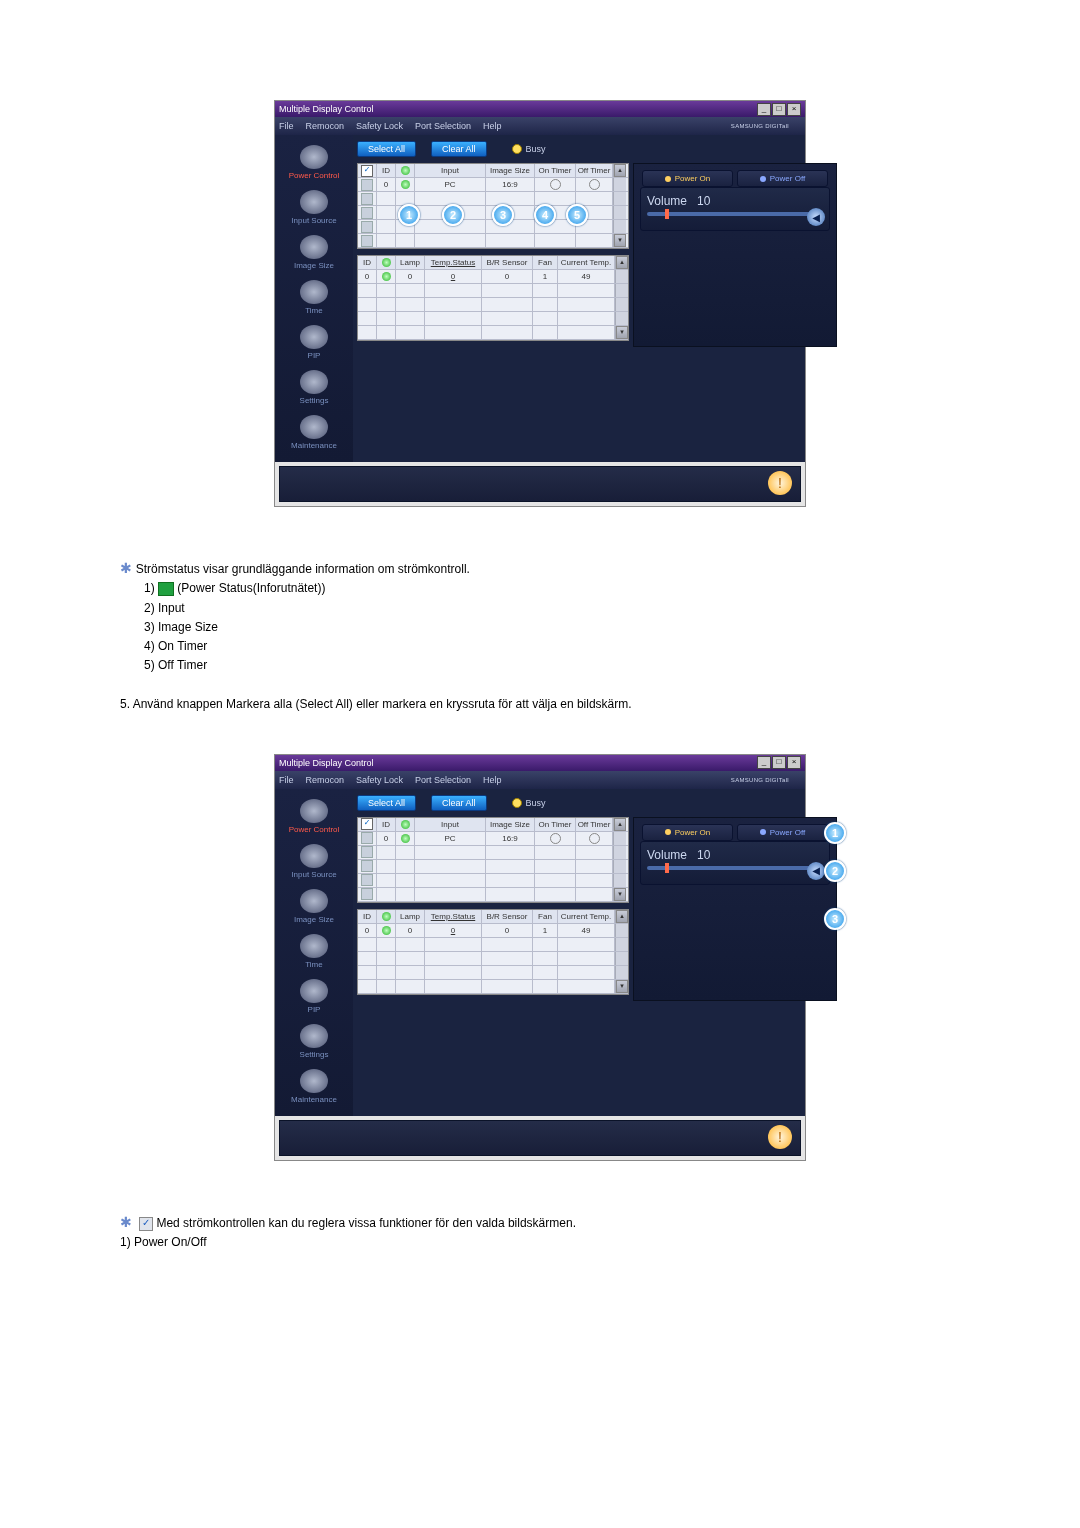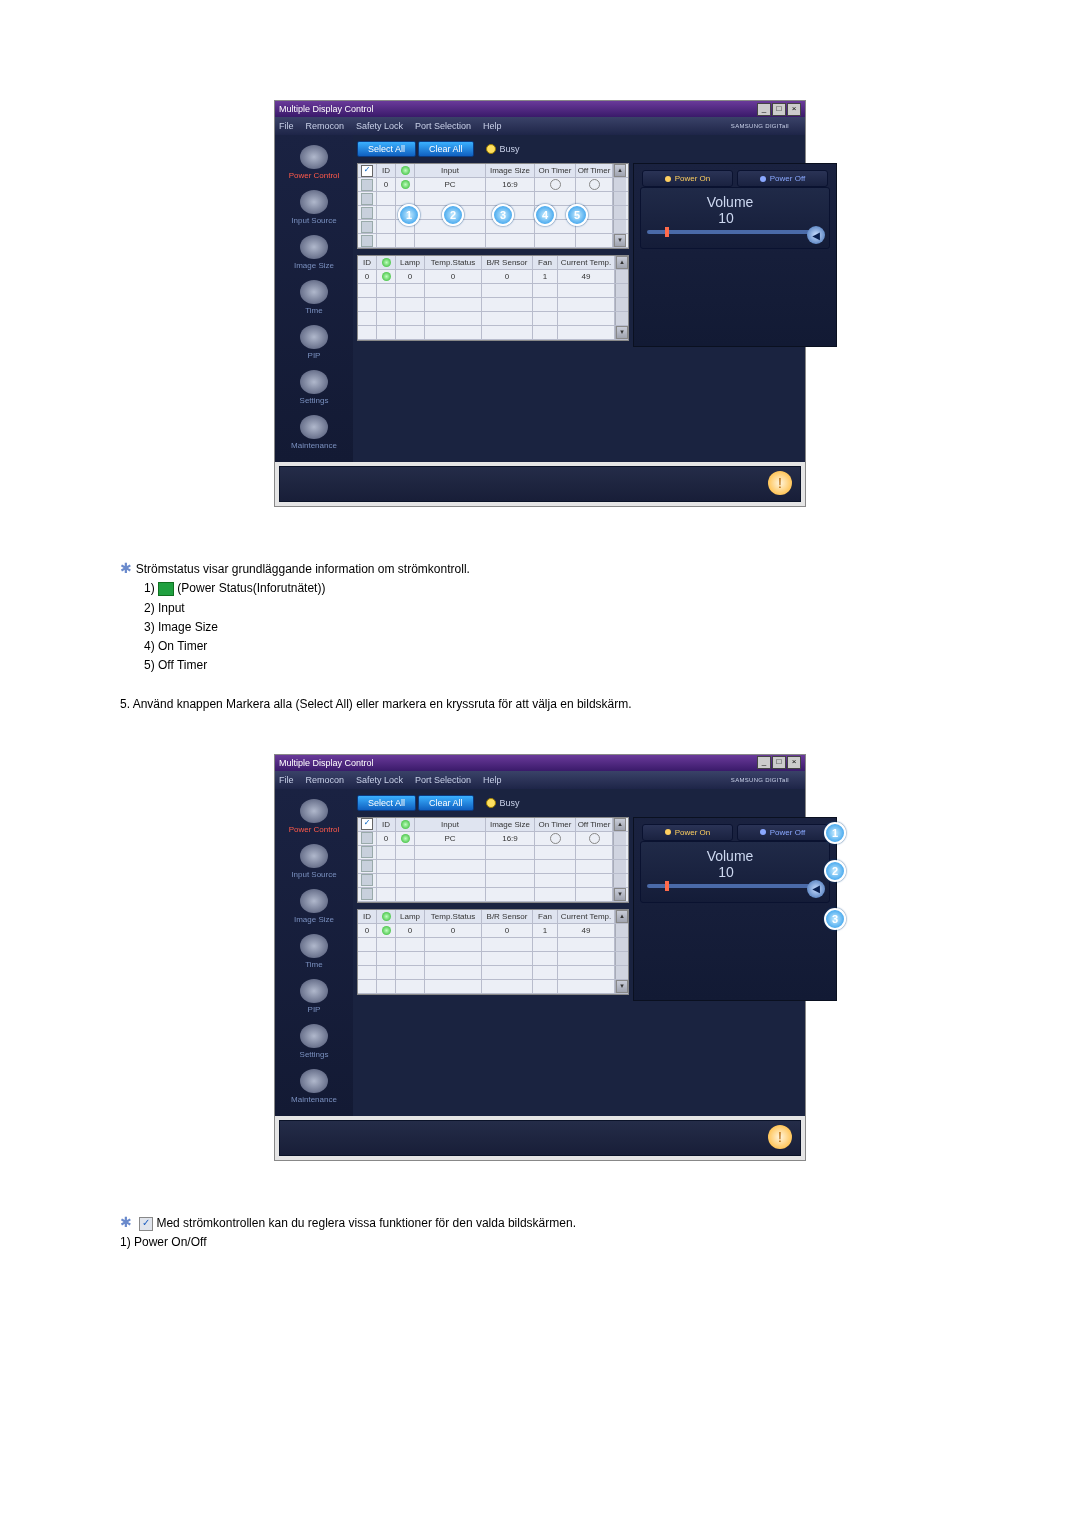--- a/index.html
+++ b/index.html
@@ -79,21 +79,21 @@
   }
   .toolbar {
     display: flex; align-items: center;
     margin-bottom: 6px;
   }
   .btn-gradient {
     padding: 2px 10px;
     color: #fff;
     font-size: 9px;
     border-radius: 2px;
-    margin-right: 2px;
+    margin-right: 15px;
     background: linear-gradient(#3ab0ff,#1060c0);
     border: 1px solid #0a3a80;
   }
   .busy-dot {
     width: 8px; height: 8px; border-radius: 50%;
     background: #ffe060; border:1px solid #a08000;
     margin: 0 4px 0 10px;
   }
   .grids-and-panel {
     display: flex;
@@ -122,21 +122,21 @@
   .c-id    { width: 18px; }
   .c-pwr   { width: 18px; }
   .c-input { width: 70px; }
   .c-imgsz { width: 48px; }
   .c-on    { width: 40px; }
   .c-off   { width: 36px; }
 
   .c2-id   { width: 18px; }
   .c2-pwr  { width: 18px; }
   .c2-lamp { width: 28px; }
-  .c2-temp { width: 56px; }
+  .c2-temp { width: 56px; text-decoration: underline; }
   .c2-br   { width: 50px; }
   .c2-fan  { width: 24px; }
   .c2-ct   { width: 56px; }
 
   .green-dot { width:9px; height:9px; border-radius:50%; background: radial-gradient(#c0ffc0,#20b020); }
   .grey-dot  { width:9px; height:9px; border-radius:50%; border:1px solid #888; }
   .checkbox  { width:10px; height:10px; border:1px solid #666; background:#fff; font-size:8px; line-height:8px; color:#0060c0; text-align:center;}
   .chk-filled { width:10px; height:10px; background:#c8d0dc; border:1px solid #9aa; }
 
   .right-panel {
@@ -162,21 +162,21 @@
   .pbtn .off { color:#8aa8ff; }
   .pbtn .off-dot{ background:#8aa8ff; }
   .vol-row {
     background: linear-gradient(#202a48,#141c38);
     border:1px solid #0a1230;
     border-radius:3px;
     padding: 6px 6px 14px 6px;
     color:#cdd8f0;
     position: relative;
   }
-  .vol-head { display:flex; align-items:center; font-size:14px; margin-bottom:4px;flex-direction:column;}
+  .vol-head { display:flex; align-items:flex-end; font-size:12px; margin-bottom:4px;}
   .vol-head .vlabel { margin-right:10px; }
   .vol-head .vval { margin-right:18px; }
   .vol-track { height:4px; background:#4a6aa8; position:relative; border-radius:2px; }
   .vol-knob { position:absolute; left:10%; top:-3px; width:4px; height:10px; background:#ff6a4a; }
   .speaker-icon {
     width:18px; height:18px; border-radius:50%;
     background: radial-gradient(#c8ddff,#3a6ab0);
     position:absolute; right:4px; bottom:4px;
     display:flex; align-items:center; justify-content:center;
     font-size:10px; color:#0a2050;

